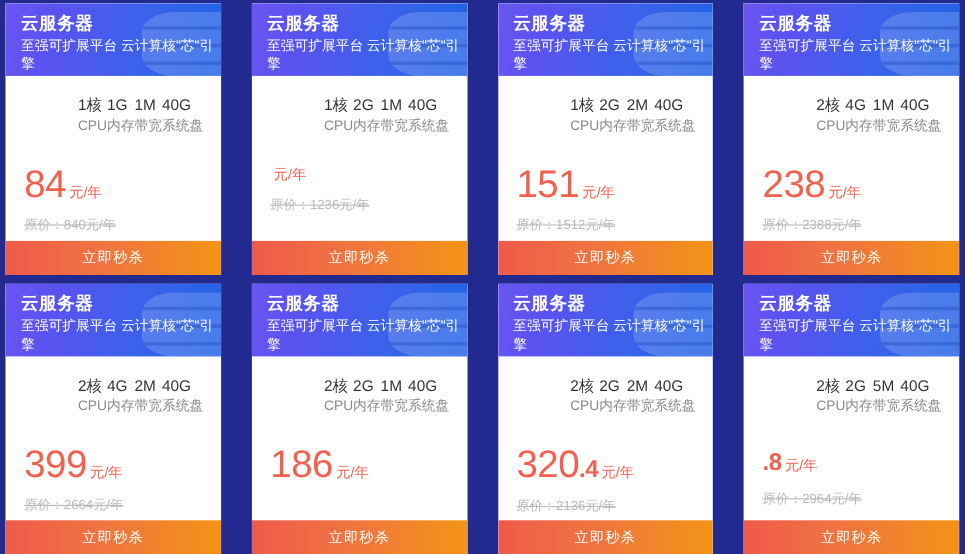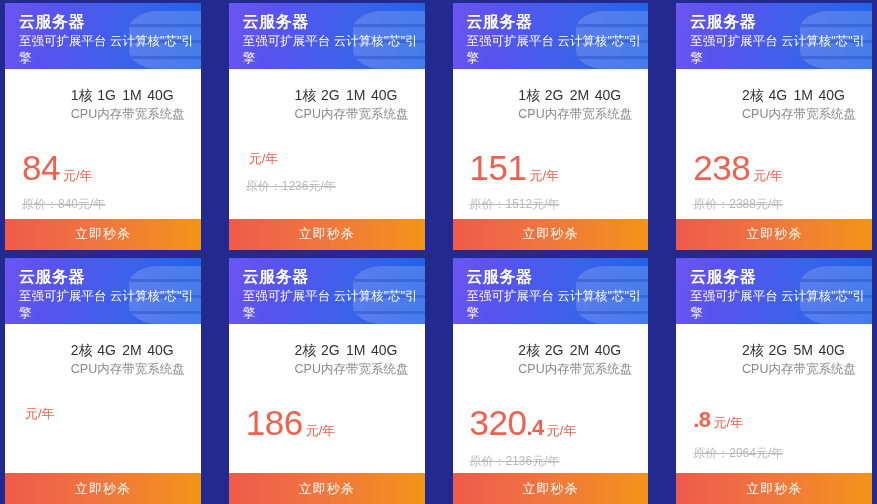--- a/index.html
+++ b/index.html
@@ -347,23 +347,25 @@
         <div class="spec">
           <div class="spec-val">2M</div>
           <div class="spec-label">带宽</div>
         </div>
         <div class="spec">
           <div class="spec-val">40G</div>
           <div class="spec-label">系统盘</div>
         </div>
       </div>
       <div class="price-row">
-        <span class="price-dec"></span>
-        <span class="price-unit">元/年</span>
-      </div>
+        <span class="price-main">399</span>
+        <span class="price-dec"></span>
+        <span class="price-unit">元/年</span>
+      </div>
+      <div class="orig-price">原价：2664元/年</div>
     </div>
     <button class="buy-btn">立即秒杀</button>
   </div>
 
   <div class="card">
     <div class="card-header">
       <div class="hdr-deco">
           <i></i>
           <i></i>
           <i></i>

